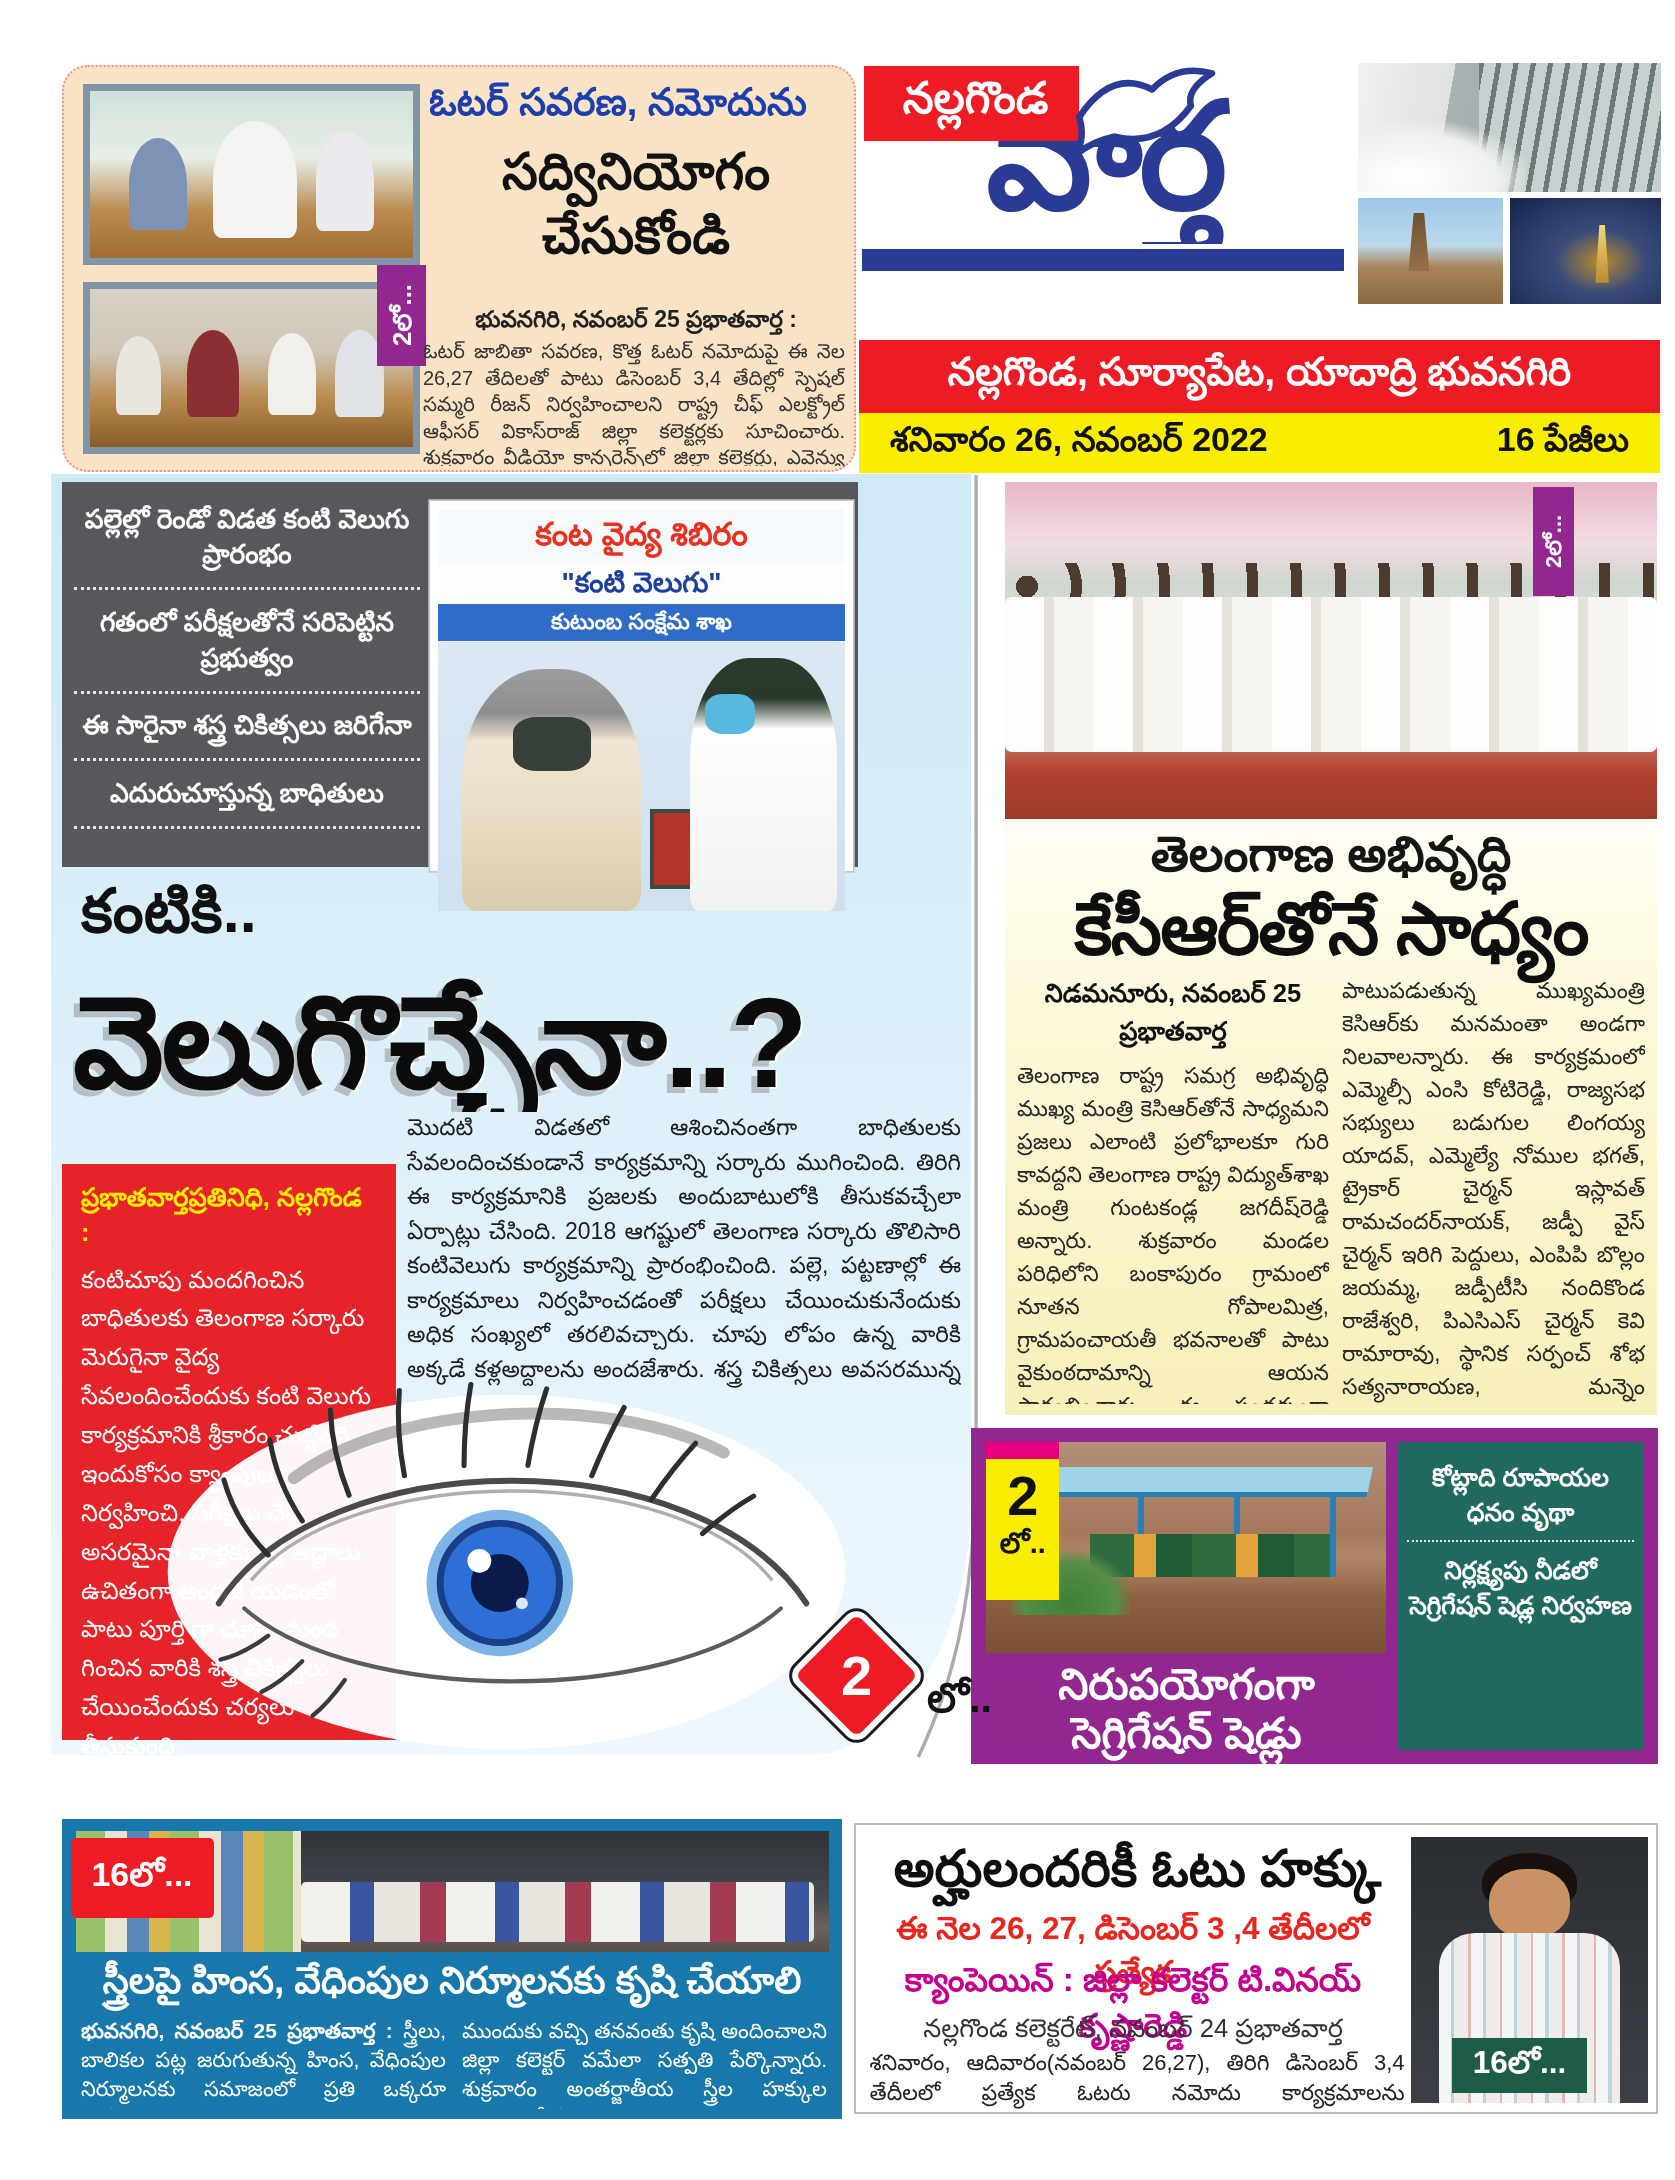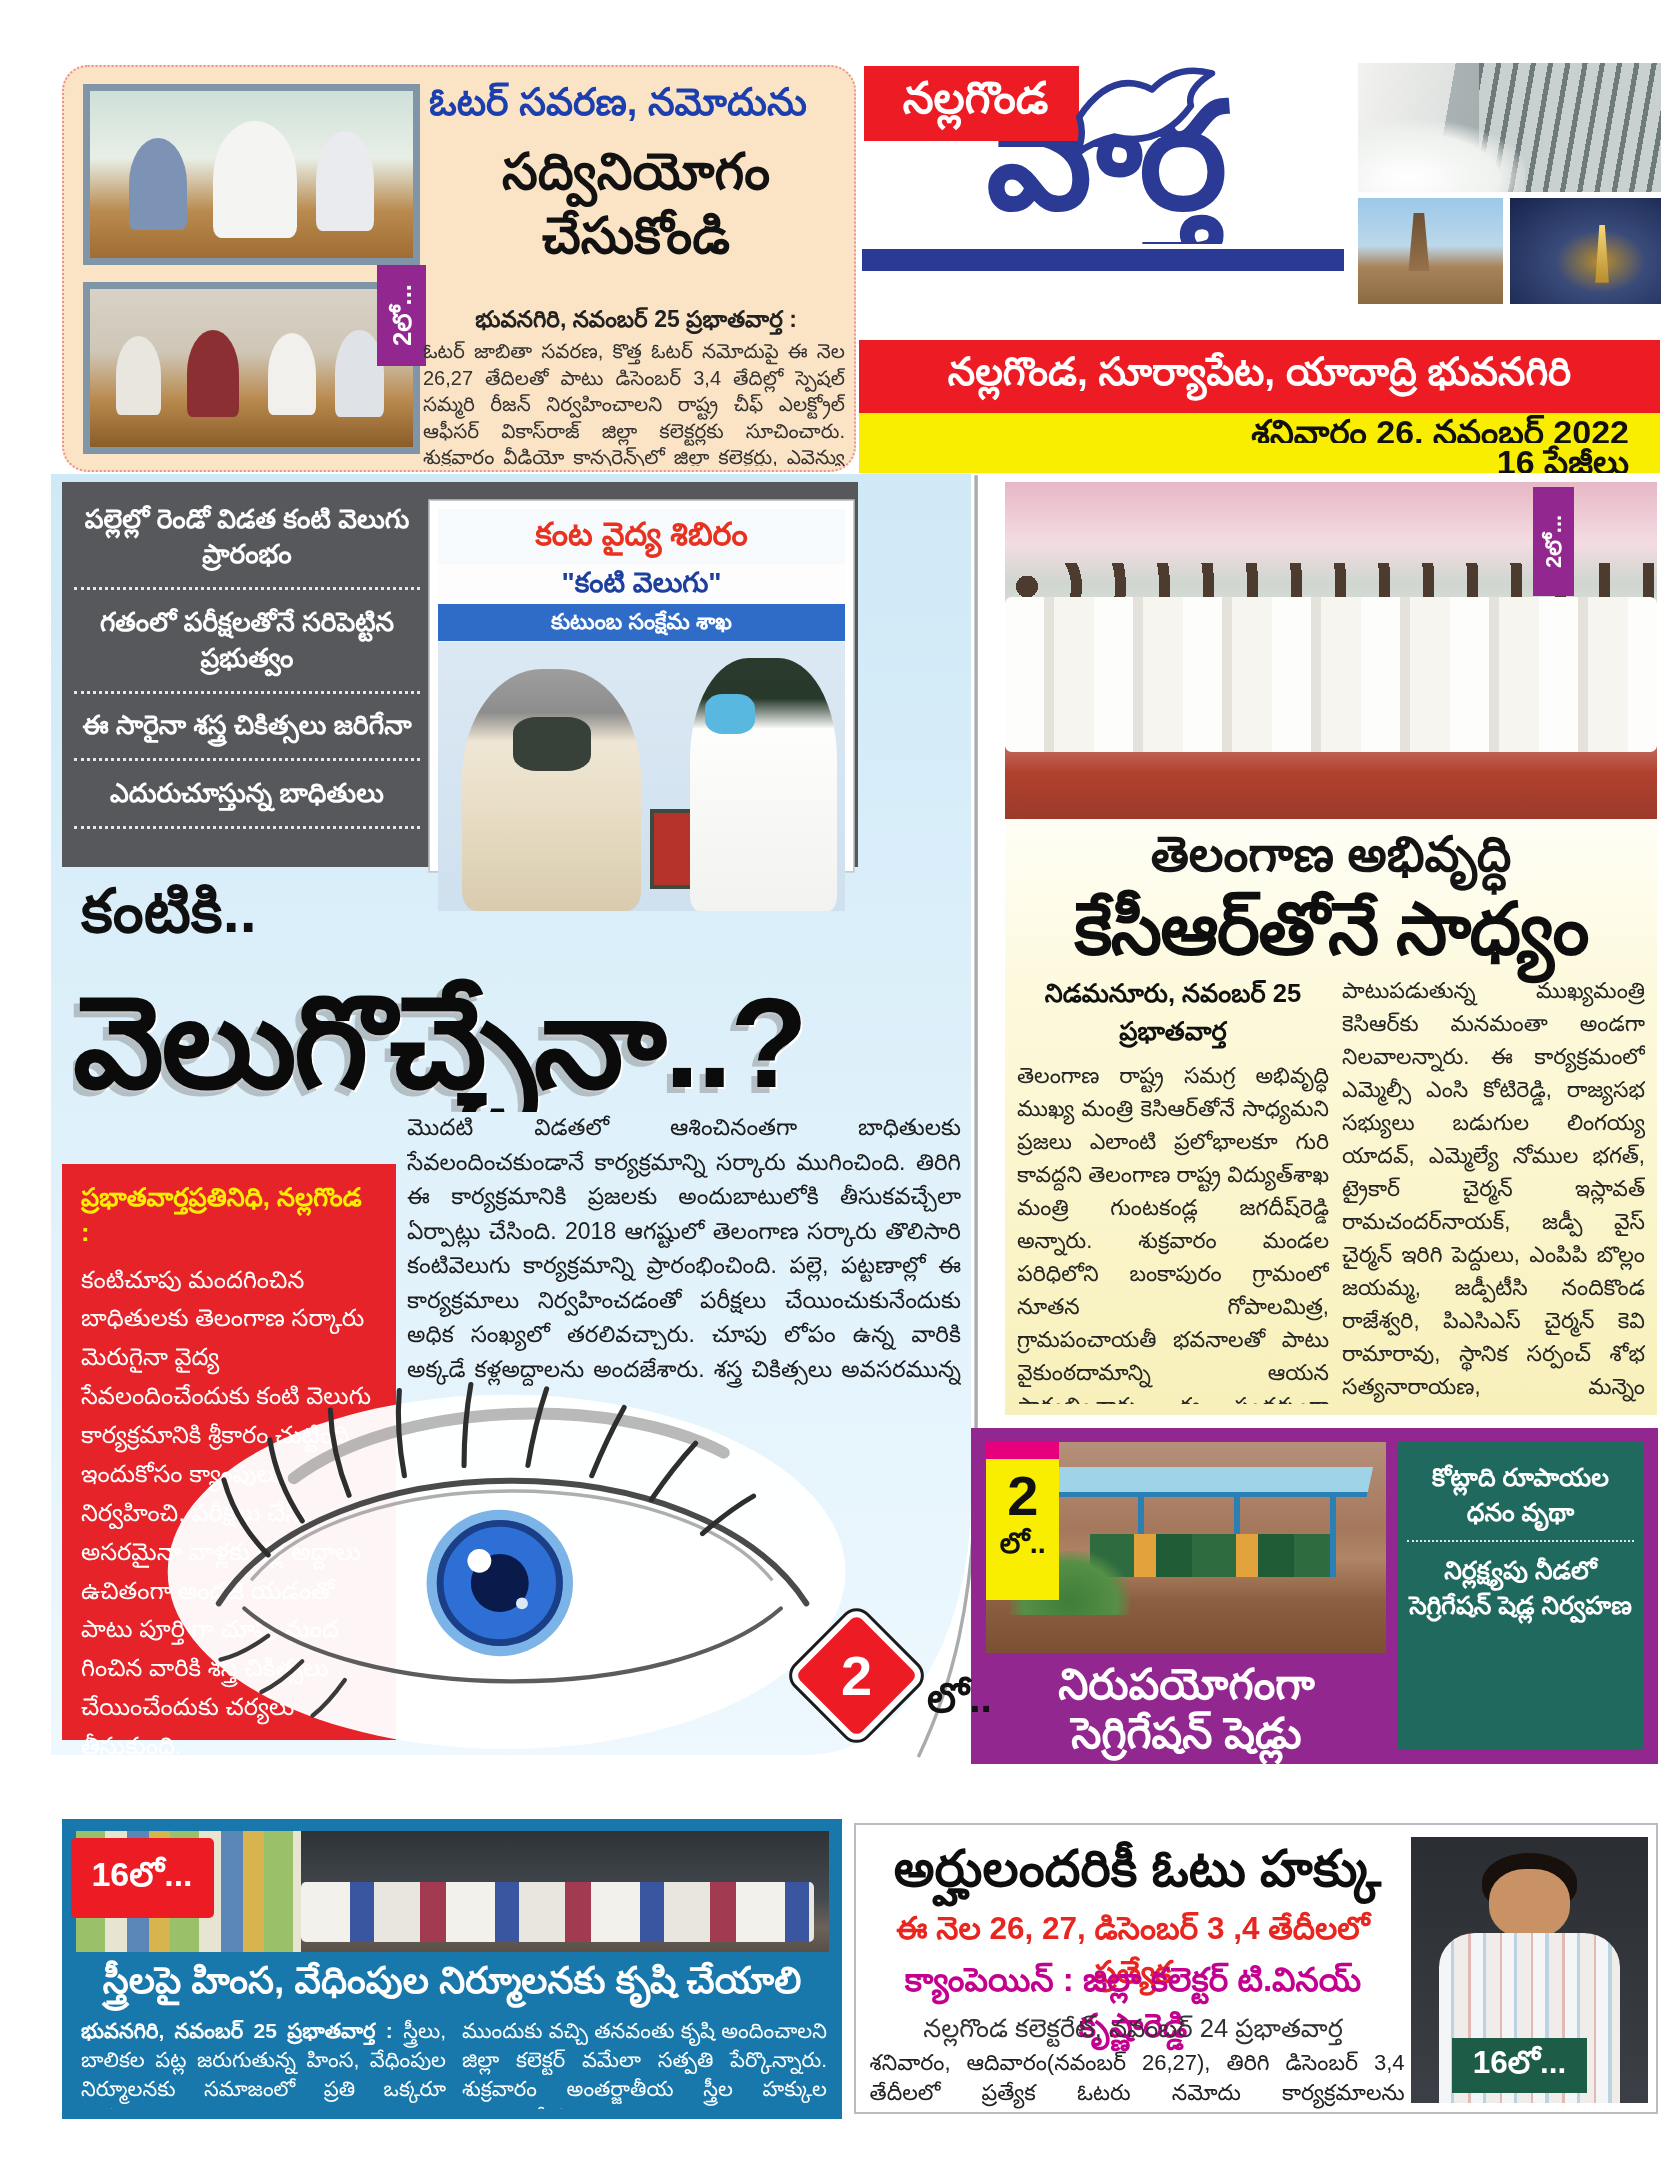--- a/index.html
+++ b/index.html
@@ -48,22 +48,22 @@
   .temple-tower{position:absolute;left:30%;top:14%;width:24%;height:55%;
      background:linear-gradient(180deg,#6e5233 0%,#96714a 100%);clip-path:polygon(20% 100%,35% 0,65% 0,80% 100%);}
   .photo-temple-night{left:1510px;top:198px;width:151px;height:106px;
      background:radial-gradient(ellipse at 60% 60%,#b78c2e 0%,#3a4b7a 35%,#16234d 100%);}
   .night-glow{position:absolute;left:52%;top:25%;width:18%;height:55%;
      background:linear-gradient(180deg,#f7d878 0%,#b78c2e 100%);clip-path:polygon(25% 100%,40% 0,60% 0,75% 100%);}
 
   .region-strip{left:859px;top:340px;width:801px;height:73px;background:var(--accent-red);
      color:#fff;font-size:39px;font-weight:bold;display:flex;align-items:center;justify-content:center;}
   .date-strip{left:859px;top:413px;width:801px;height:60px;background:var(--yellow);
-     color:#111;font-size:34px;font-weight:bold;display:flex;align-items:flex-end;
-     justify-content:space-between;padding:0 31px;flex-direction:column;}
+     color:#111;font-size:34px;font-weight:bold;display:flex;align-items:center;
+     justify-content:space-between;padding:0 31px;}
 
   
   .blue-area{left:51px;top:474px;width:920px;height:1281px;z-index:0;
      background:linear-gradient(180deg,#cfe9f7 0%,#ddf0fa 45%,#eef8fe 100%);
      border-bottom-right-radius:162px 256px;}
   .divider-svg{left:903px;top:474px;width:102px;height:1290px;z-index:1;}
   .gray-box{left:62px;top:482px;width:796px;height:385px;background:var(--gray-box);z-index:1;}
   .points{position:absolute;left:12px;top:5.1px;width:346px;}
   .point{color:#fff;font-size:26.4px;font-weight:bold;text-align:center;line-height:1.35;
          padding:14.5px 3.4px;border-bottom:3.4px dotted #e8e8e8;}

